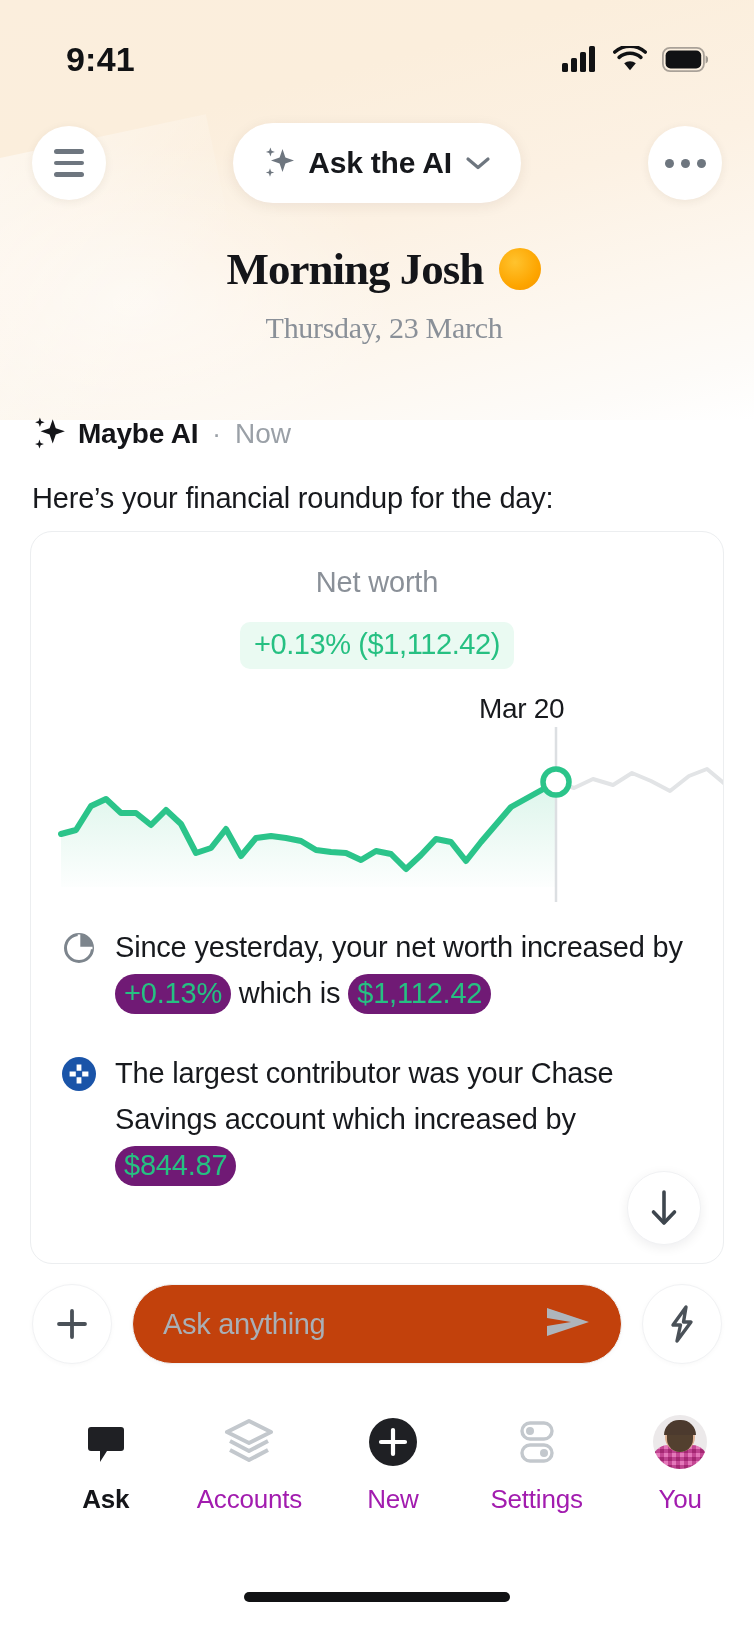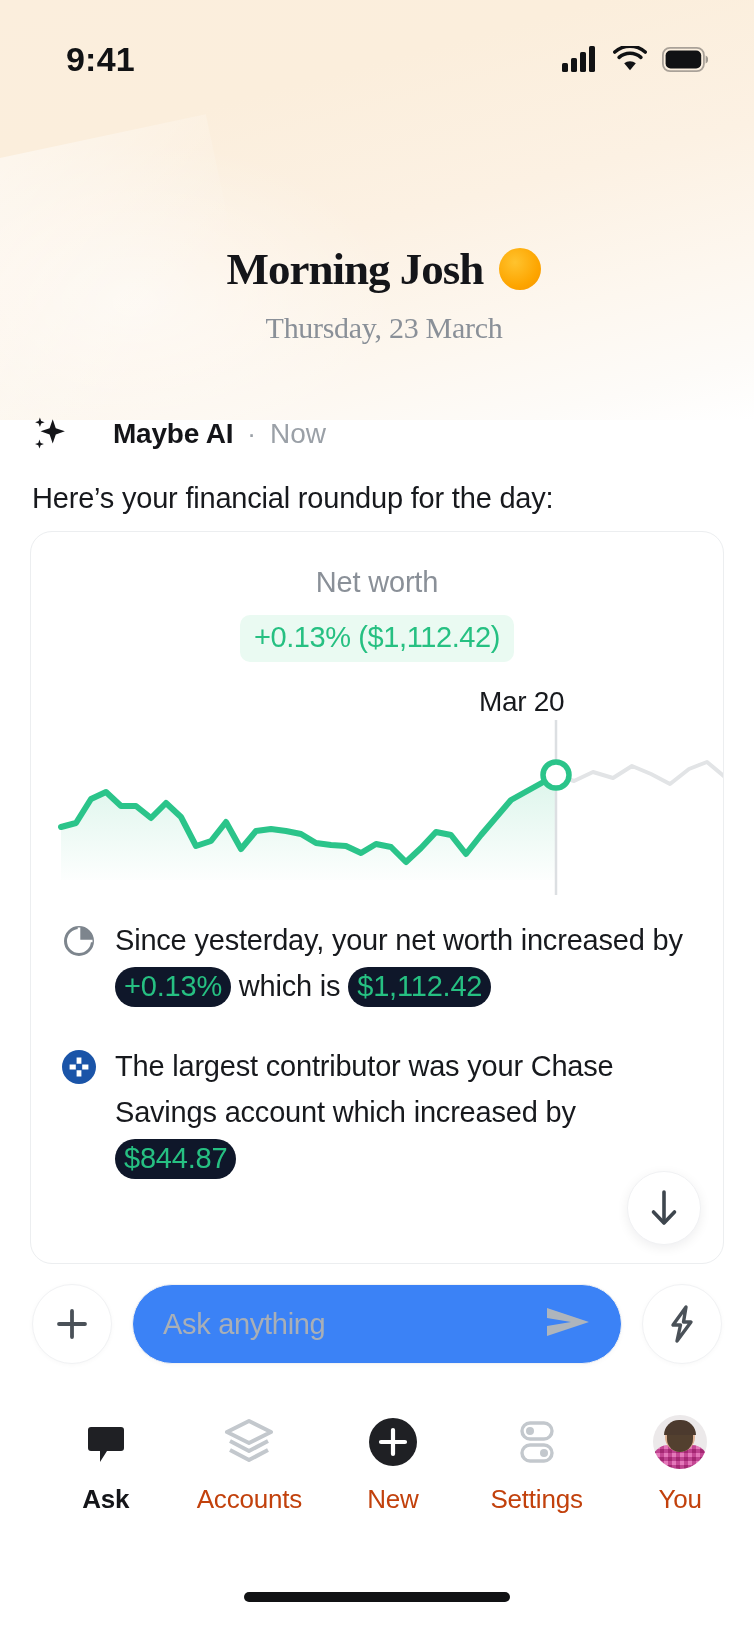--- a/index.html
+++ b/index.html
@@ -165,21 +165,20 @@
     display: flex;
     align-items: center;
     gap: 12px;
     height: 44px;
   }
   .ai-name {
     font-size: 28px;
     font-weight: 700;
     color: #141519;
     letter-spacing: -0.2px;
-    margin-left: 35px;
   }
   .ai-dot-sep {
     font-size: 26px;
     color: #9aa0a7;
     padding: 0 2px;
   }
   .ai-time {
     font-size: 28px;
     color: #9aa0a7;
     font-weight: 400;
@@ -210,21 +209,21 @@
     letter-spacing: -0.2px;
   }
   .card-amount {
     margin-top: 16px;
     text-align: center;
     font-size: 47px;
     font-weight: 700;
     color: #141519;
     letter-spacing: -1.2px;
   }
-  .pill-wrap { text-align: center; margin-top: 16px; }
+  .pill-wrap { text-align: center; margin-top: 23px; }
   .change-pill {
     display: inline-block;
     background: #eafaf2;
     color: #26c082;
     font-size: 29px;
     font-weight: 500;
     border-radius: 10px;
     padding: 6px 14px 8px;
     letter-spacing: -0.4px;
   }
@@ -264,21 +263,21 @@
     align-items: center;
     justify-content: center;
   }
   .ins-text {
     font-size: 29px;
     line-height: 46px;
     color: #17191d;
     letter-spacing: -0.2px;
   }
   .hl {
-    background: #0f172a;
+    background: #701a75;
     color: #26c082;
     border-radius: 20px;
     padding: 3px 9px 5px;
     font-weight: 500;
     white-space: nowrap;
   }
   .chase-logo {
     width: 34px; height: 34px;
     border-radius: 50%;
     background: #1a54a8;
@@ -325,21 +324,21 @@
     display: flex;
     align-items: center;
     justify-content: center;
     cursor: pointer;
     box-shadow: 0 1px 5px rgba(20,20,25,0.03);
   }
   .composer-field {
     flex: 1 1 auto;
     height: 80px;
     border-radius: 42px;
-    background: #3b82f6;
+    background: #c2410c;
     border: 1.5px solid #f1f2f4;
     display: flex;
     align-items: center;
     justify-content: space-between;
     padding: 0 26px 0 30px;
     box-shadow: 0 1px 5px rgba(20,20,25,0.03);
   }
   .composer-input {
     border: none;
     outline: none;
@@ -374,21 +373,21 @@
     cursor: pointer;
   }
   .nav-ico {
     height: 56px;
     display: flex;
     align-items: center;
     justify-content: center;
   }
   .nav-label {
     font-size: 26px;
-    color: #c2410c;
+    color: #a21caf;
     letter-spacing: -0.2px;
   }
   .nav-item.active .nav-label {
     color: #141519;
     font-weight: 700;
   }
   .avatar {
     width: 54px; height: 54px;
     border-radius: 50%;
     overflow: hidden;
@@ -464,20 +463,49 @@
         <path d="M1.8 6.0 a23 23 0 0 1 30.4 0" stroke="#111214" stroke-width="3.6" fill="none" stroke-linecap="round"></path>
       </svg>
       <svg width="46" height="25" viewBox="0 0 46 25">
         <rect x="0.9" y="0.9" width="41" height="23.2" rx="7" fill="none" stroke="#111214" stroke-width="1.8" opacity="0.35"></rect>
         <rect x="3.6" y="3.5" width="35.6" height="18" rx="5" fill="#111214"></rect>
         <path d="M43.6 8.6 a4.2 4.2 0 0 1 0 7.8 Z" fill="#111214" opacity="0.38"></path>
       </svg>
     </div>
   </div>
 
+  <div class="topnav">
+    <button class="round-btn">
+      <span class="hamburger">
+        <i></i>
+          <i></i>
+          <i></i>
+      </span>
+    </button>
+
+    <div class="ai-pill">
+      <svg width="32" height="34" viewBox="0 0 32 34">
+        <path d="M19.5 3 L22.4 11.6 L31 14.5 L22.4 17.4 L19.5 26 L16.6 17.4 L8 14.5 L16.6 11.6 Z" fill="#6e767f"></path>
+        <path d="M7.4 1.4 L8.6 4.7 L11.9 5.9 L8.6 7.1 L7.4 10.4 L6.2 7.1 L2.9 5.9 L6.2 4.7 Z" fill="#6e767f"></path>
+        <path d="M7.0 22.3 L8.1 25.4 L11.2 26.5 L8.1 27.6 L7.0 30.7 L5.9 27.6 L2.8 26.5 L5.9 25.4 Z" fill="#6e767f"></path>
+      </svg>
+      <span class="ai-pill-label">Ask the AI</span>
+      <svg width="26" height="16" viewBox="0 0 26 16">
+        <path d="M3 4 L13 12.5 L23 4" stroke="#6e767f" stroke-width="3.2" fill="none" stroke-linecap="round" stroke-linejoin="round"></path>
+      </svg>
+    </div>
+
+    <button class="round-btn">
+      <span class="dots">
+        <i></i>
+          <i></i>
+          <i></i>
+      </span>
+    </button>
+  </div>
 
   <div class="greeting">
     <div class="greet-line">
       <span class="greet-title">Morning Josh</span>
       <span class="sun-emoji"></span>
     </div>
     <div class="greet-date">Thursday, 23 March</div>
   </div>
 
   <div class="ai-msg">

